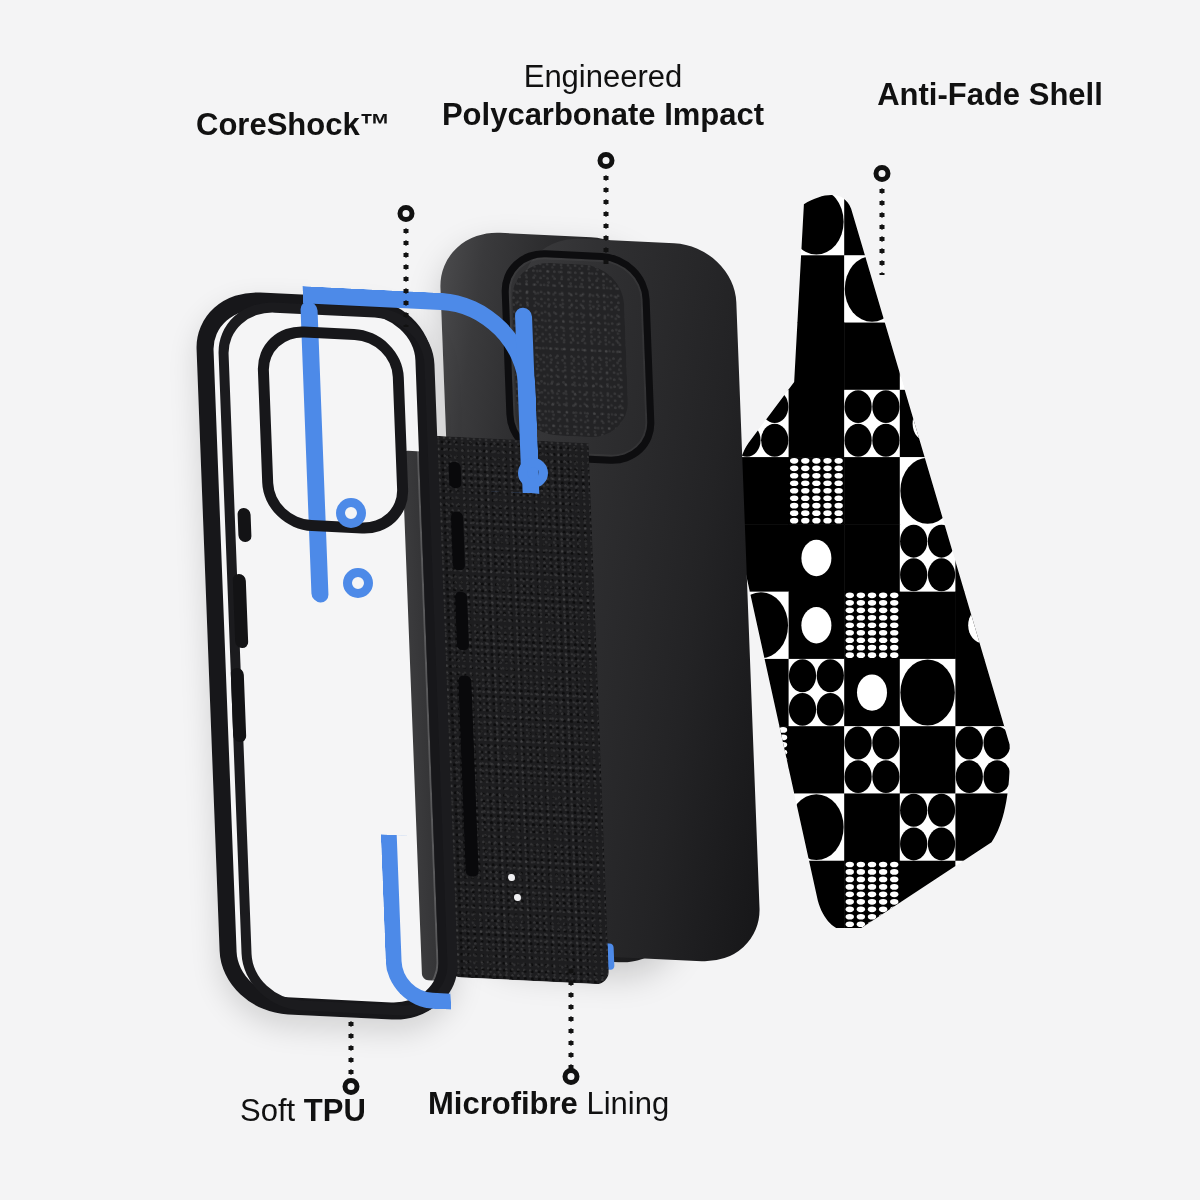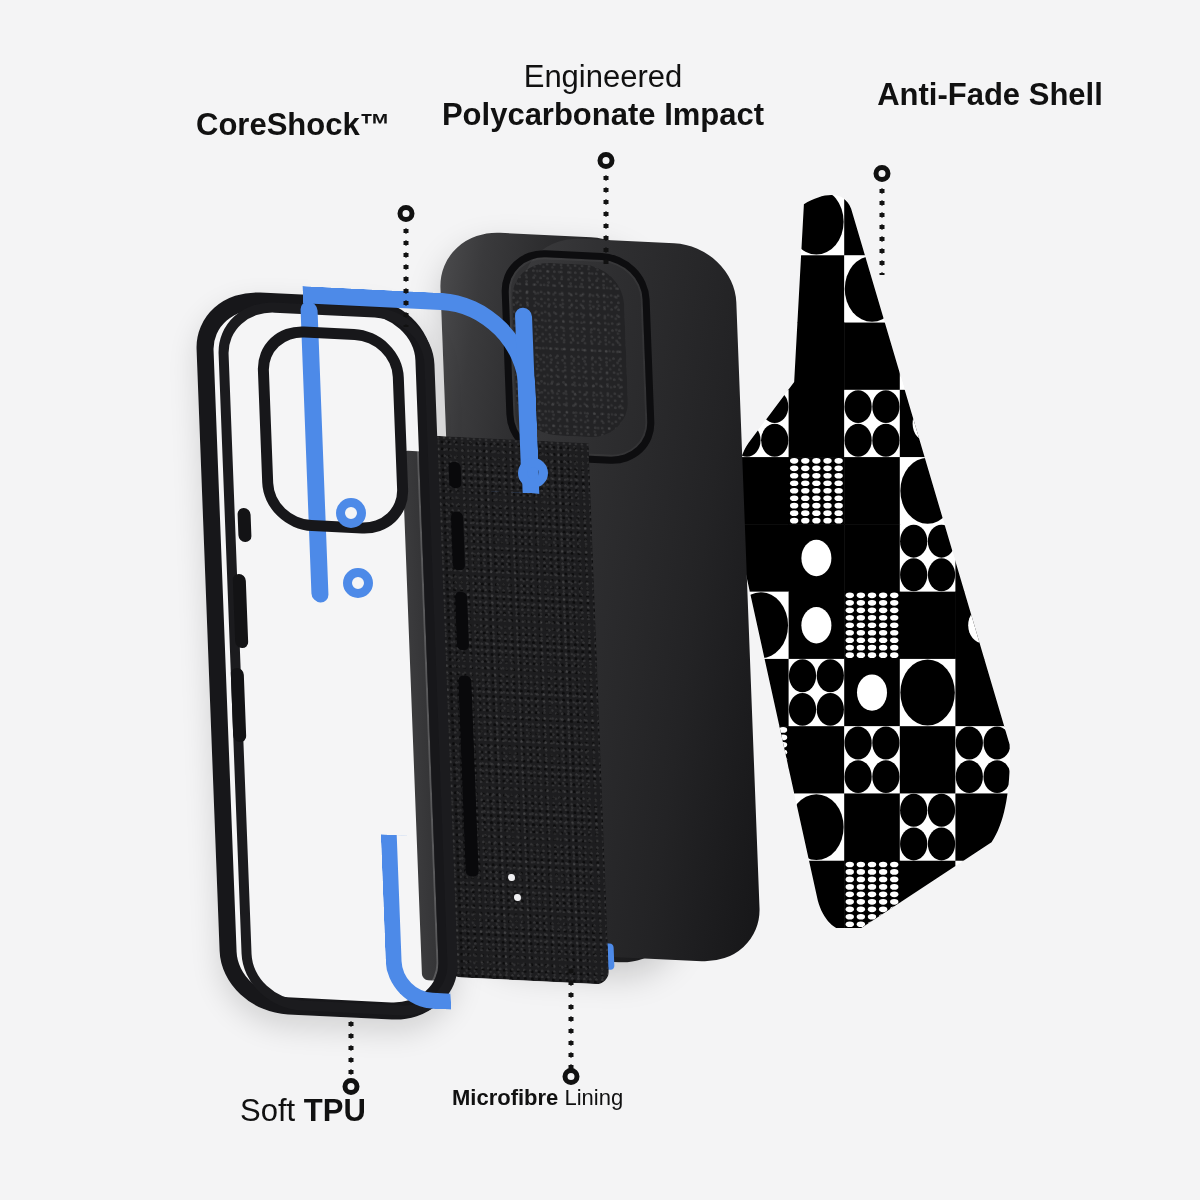--- a/index.html
+++ b/index.html
@@ -15,21 +15,21 @@
   
   .callout{position:absolute;color:#111;line-height:1.22;white-space:nowrap;}
   .callout .ln{display:block;}
   .callout .b{font-weight:700;text-align:center;}
   .callout .r{font-weight:400;}
 
   #label-coreshock{left:196px;top:106px;font-size:31px;text-align:left;}
   #label-polycarbonate{left:423px;top:58px;font-size:31px;text-align:center;width:360px;}
   #label-antifade{left:860px;top:76px;font-size:31px;text-align:center;width:260px;}
   #label-tpu{left:232px;top:1092px;font-size:31px;margin-left:8px;}
-  #label-microfibre{left:452px;top:1085px;font-size:22px;}
+  #label-microfibre{left:428px;top:1085px;font-size:31px;}
 
   
   .leader{position:absolute;}
   .leader .stem{
     position:absolute;left:50%;transform:translateX(-50%);
     width:5px;
     background-image:radial-gradient(circle, #111 40%, rgba(0,0,0,0) 41%);
     background-size:5px 12px;
     background-repeat:repeat-y;
   }

